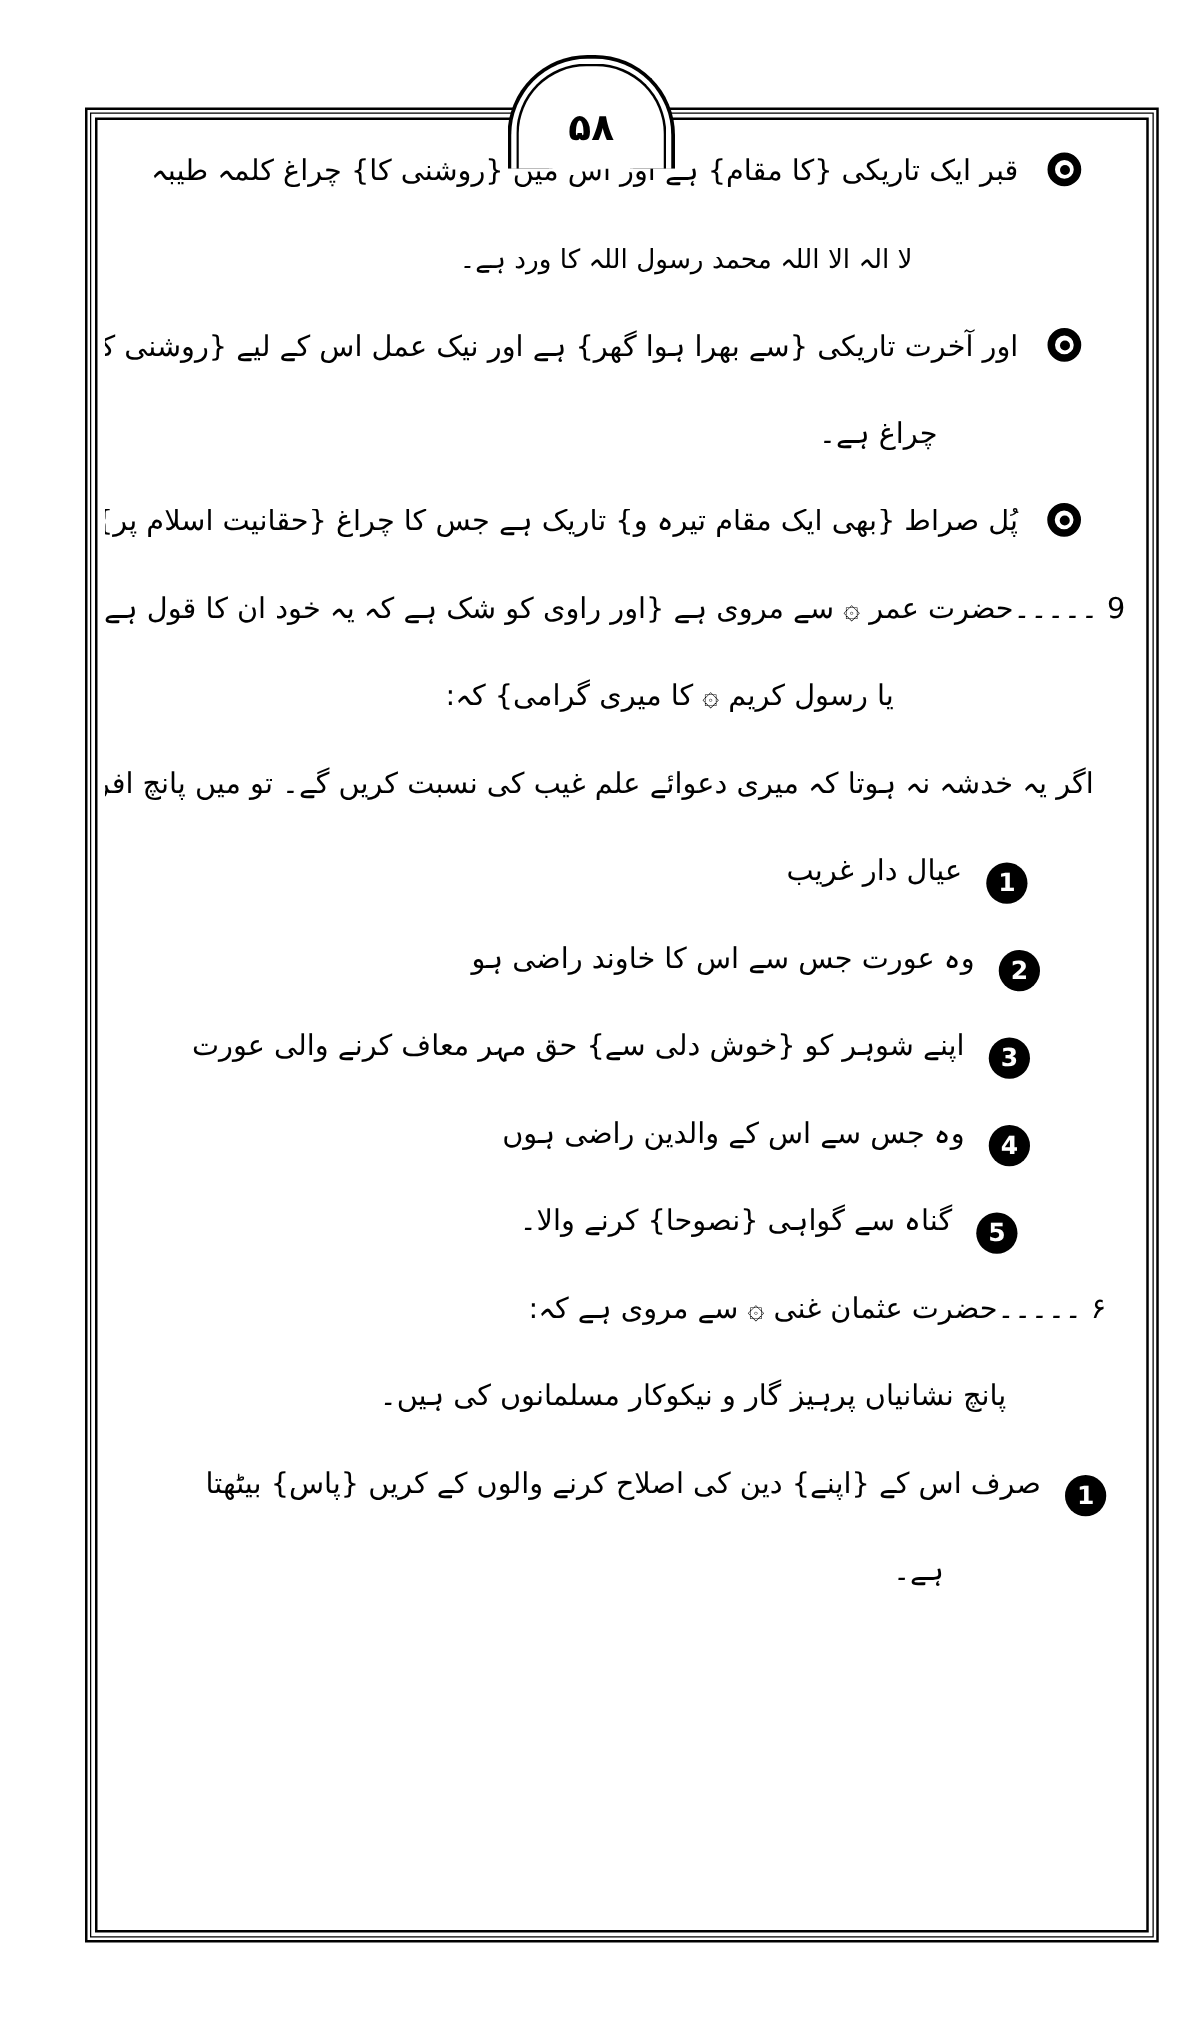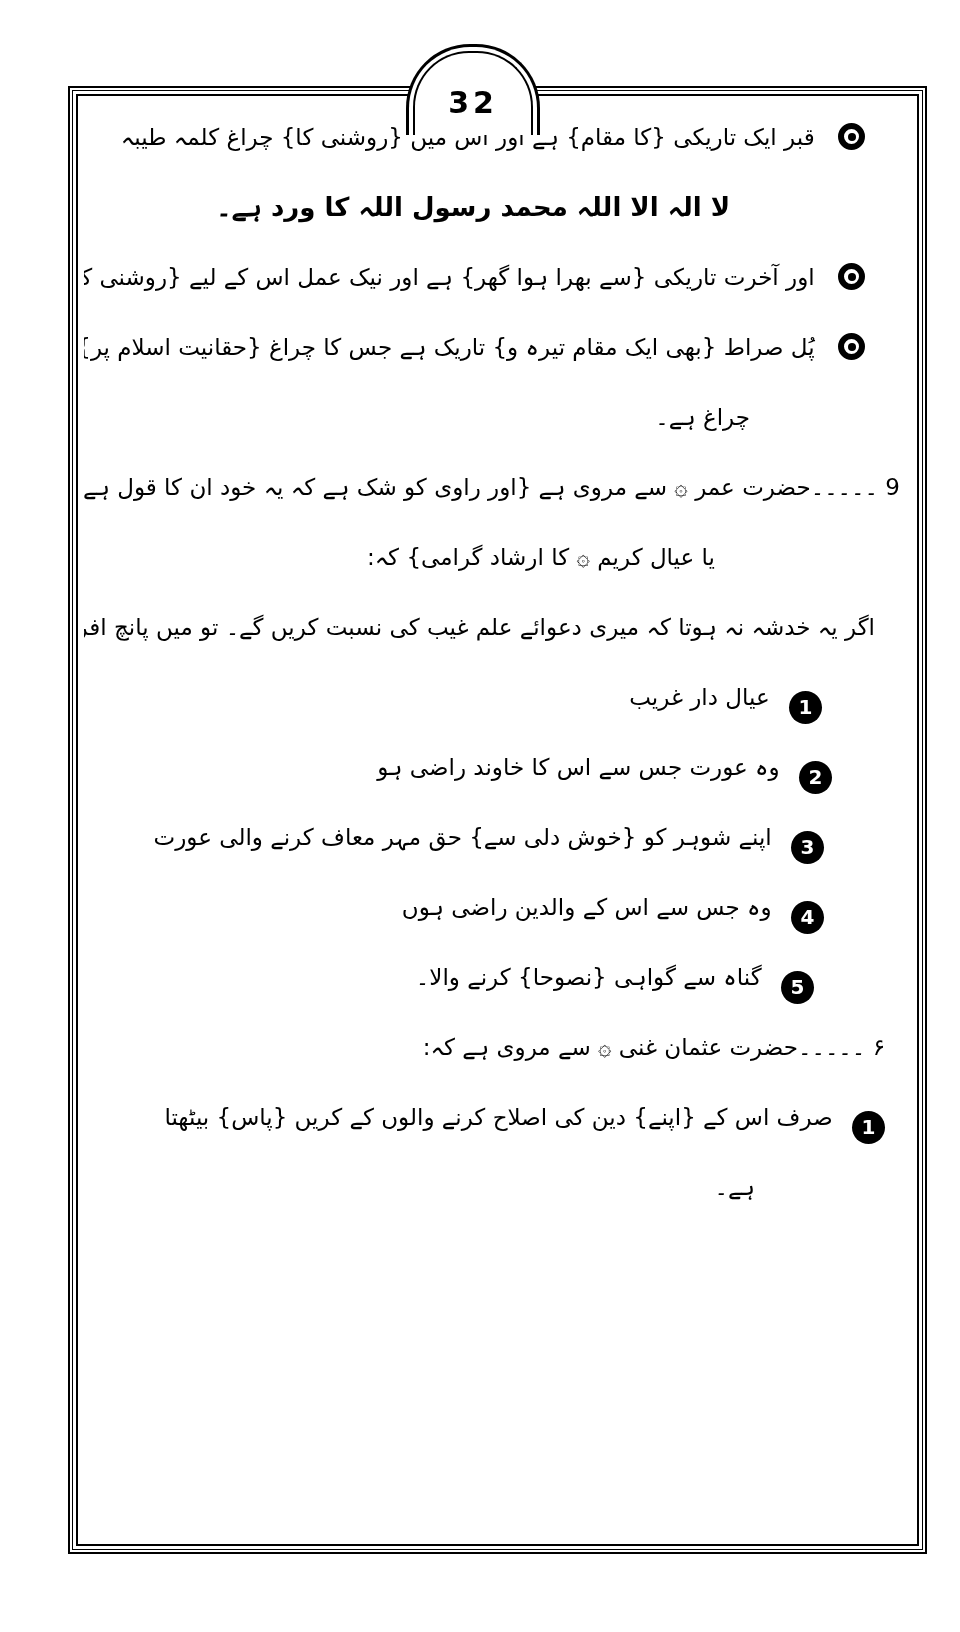--- a/index.html
+++ b/index.html
@@ -24,21 +24,21 @@
   .page-num{
     position:absolute;left:0;top:38px;width:100%;text-align:center;
     font-size:30px;font-weight:bold;letter-spacing:4px;
   }
   
   .content{
     position:absolute;left:84px;top:102px;width:826px;z-index:2;
     direction:rtl;text-align:right;font-size:23px;
   }
   .line{height:70px;line-height:70px;white-space:nowrap;overflow:hidden;}
-  .kalima{font-weight:bold;font-size:26px;}
+  .kalima{font-weight:normal;font-size:21px;}
   
   .ring{
     display:inline-block;width:15px;height:15px;border:6px solid #000;
     border-radius:50%;margin-left:16px;position:relative;vertical-align:-5px;
   }
   .ring::after{
     content:"";position:absolute;left:3.5px;top:3.5px;width:8px;height:8px;
     background:#000;border-radius:50%;
   }
   
@@ -53,55 +53,55 @@
 <body>
 
 <div class="frame">
   <div class="frame-mid">
     <div class="frame-inner"></div>
   </div>
 </div>
 
 <div class="arch">
   <div class="arch-inner"></div>
-  <div class="page-num">32</div>
+  <div class="page-num">۵۸</div>
 </div>
 
 <div class="content">
 
   <div class="line" style="padding-left:0;padding-right:45px">
     <span class="ring"></span>
     <span>قبر ایک تاریکی {کا مقام} ہے اور اس میں {روشنی کا} چراغ کلمہ طیبہ</span>
   </div>
 
   <div class="line kalima" style="padding-right:180px">
     <span>لا الہ الا اللہ محمد رسول اللہ کا ورد ہے۔</span>
   </div>
 
   <div class="line" style="padding-right:45px">
     <span class="ring"></span>
     <span>اور آخرت تاریکی {سے بھرا ہوا گھر} ہے اور نیک عمل اس کے لیے {روشنی کا}</span>
   </div>
 
+  <div class="line" style="padding-right:160px">
+    <span>چراغ ہے۔</span>
+  </div>
+
   <div class="line" style="padding-right:45px">
     <span class="ring"></span>
     <span>پُل صراط {بھی ایک مقام تیرہ و} تاریک ہے جس کا چراغ {حقانیت اسلام پر}</span>
-  </div>
-
-  <div class="line" style="padding-right:160px">
-    <span>چراغ ہے۔</span>
   </div>
 
 
   <div class="line" style="padding-right:10px">
     <span>9 ۔۔۔۔۔حضرت عمر ۞ سے مروی ہے {اور راوی کو شک ہے کہ یہ خود ان کا قول ہے</span>
   </div>
 
   <div class="line" style="padding-right:195px">
-    <span>یا عیال کریم ۞ کا ارشاد گرامی} کہ:</span>
+    <span>یا رسول کریم ۞ کا میری گرامی} کہ:</span>
   </div>
 
   <div class="line" style="padding-right:35px">
     <span>اگر یہ خدشہ نہ ہوتا کہ میری دعوائے علم غیب کی نسبت کریں گے۔ تو میں پانچ افراد</span>
   </div>
 
 
   <div class="line" style="padding-right:88px">
     <span class="disc">1</span>
     <span>عیال دار غریب</span>
@@ -124,20 +124,23 @@
 
   <div class="line" style="padding-right:96px">
     <span class="disc">5</span>
     <span>گناہ سے گواہی {نصوحا} کرنے والا۔</span>
   </div>
 
   <div class="line" style="padding-right:25px">
     <span>۶ ۔۔۔۔۔حضرت عثمان غنی ۞ سے مروی ہے کہ:</span>
   </div>
 
+  <div class="line" style="padding-right:105px">
+    <span>پانچ نشانیاں پرہیز گار و نیکوکار مسلمانوں کی ہیں۔</span>
+  </div>
 
   <div class="line" style="padding-right:25px">
     <span class="disc">1</span>
     <span>صرف اس کے {اپنے} دین کی اصلاح کرنے والوں کے کریں {پاس} بیٹھتا</span>
   </div>
 
   <div class="line" style="padding-right:155px">
     <span>ہے۔</span>
   </div>
 

